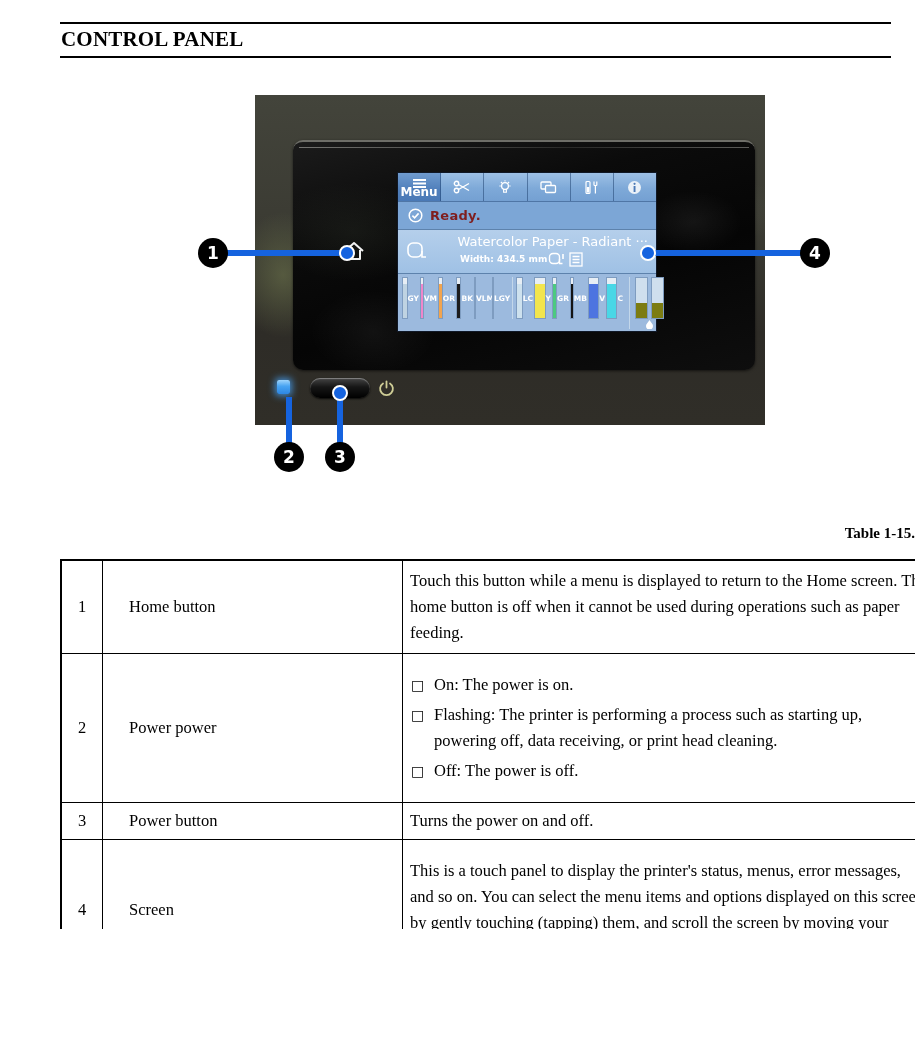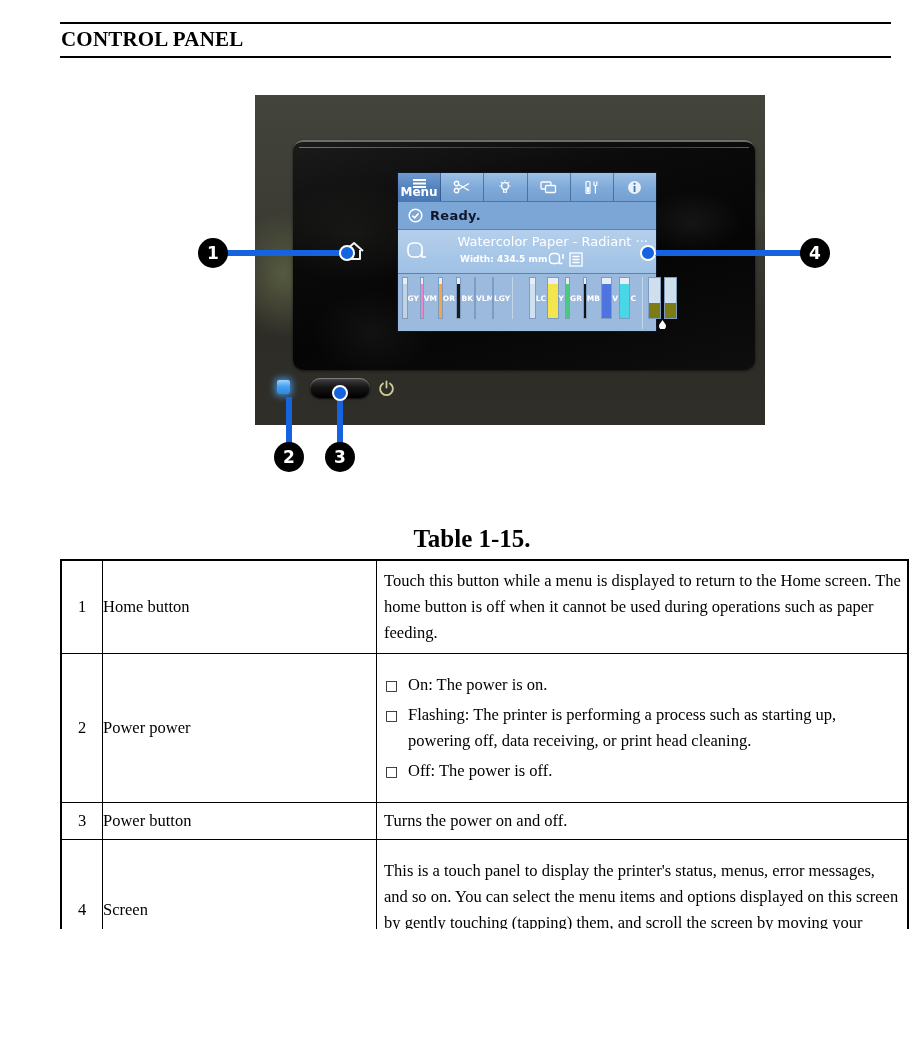--- a/index.html
+++ b/index.html
@@ -36,32 +36,32 @@
        display:flex;flex-direction:column;font-family:"DejaVu Sans",sans-serif;}
   .lcd-toolbar{height:28px;display:flex;background:#6d9bcd;border-bottom:1px solid #4f76a6;}
   .tb-btn{flex:1;display:flex;flex-direction:column;align-items:center;justify-content:center;
           background:linear-gradient(180deg,#9dc0e5 0%,#7ea9d8 55%,#74a0d2 100%);
           border-right:1px solid rgba(35,70,115,.55);}
   .tb-btn:last-child{border-right:none;}
   .tb-btn.active{background:linear-gradient(180deg,#6f9bce 0%,#507fbb 60%,#4a79b6 100%);}
   .tb-menu-label{font-size:12px;font-weight:bold;color:#fff;line-height:6px;margin-top:1px;}
   .lcd-status{height:27px;display:flex;align-items:center;background:#7ca6d6;
               border-bottom:1px solid #5d82ac;padding-left:10px;}
-  .status-text{color:#0f172a;font-size:13px;font-weight:bold;margin-left:7px;letter-spacing:.3px;}
+  .status-text{color:#7f1d1d;font-size:13px;font-weight:bold;margin-left:7px;letter-spacing:.3px;}
   .lcd-paper{height:43px;background:linear-gradient(180deg,#b5cfeb,#9fc1e5);position:relative;
              border-bottom:1px solid #5d82ac;}
   .paper-title{position:absolute;left:50px;top:4px;width:200px;text-align:right;color:#fff;
                font-size:13px;white-space:nowrap;}
   .paper-width{position:absolute;left:62px;top:24px;color:#fff;font-size:9px;font-weight:bold;}
   .paper-icons{position:absolute;left:150px;top:22px;display:flex;gap:4px;}
   .roll-icon-left{position:absolute;left:8px;top:11px;}
   .lcd-inks{flex:1;background:#9cbade;display:flex;align-items:flex-start;
             padding:3px 3px 0 4px;}
   .ink-cell{width:17px;display:flex;flex-direction:row;align-items:center;margin-right:1px;}
-  .ink-cell.group-start{border-left:1px solid #c3d7ea;padding-left:16px;margin-left:2px;}
+  .ink-cell.group-start{border-left:1px solid #c3d7ea;padding-left:3px;margin-left:2px;}
   .ink-bar{width:14px;height:42px;border:1px solid #7e9cc0;background:#e7eef5;
            display:flex;flex-direction:column;justify-content:flex-end;box-sizing:border-box;}
   .ink-fill{width:100%;}
   .ink-label{margin-top:1px;font-size:7.5px;font-weight:bold;color:#fff;line-height:8px;}
   .maint-cell{display:flex;flex-direction:column;align-items:center;margin-left:5px;
               border-left:1px solid #c3d7ea;padding-left:5px;}
   .maint-bars{display:flex;gap:3px;}
   .maint-bar{width:13px;height:42px;border:1px solid #7e9cc0;background:#cfdfee;
              display:flex;flex-direction:column;justify-content:flex-end;box-sizing:border-box;}
   .maint-fill{width:100%;}
@@ -81,33 +81,33 @@
   .co-line-v{position:absolute;width:6px;background:#1563df;}
   .co-dot{position:absolute;width:12px;height:12px;border-radius:50%;background:#1563df;
           border:2px solid #fff;}
   .co-circle{position:absolute;width:30px;height:30px;border-radius:50%;background:#000;
              color:#fff;font-family:"DejaVu Sans",sans-serif;font-size:17px;font-weight:bold;
              display:flex;align-items:center;justify-content:center;}
 
   
   .fig-caption{position:absolute;left:29px;top:479px;width:886px;text-align:center;
                font-size:18px;font-weight:bold;}
-  .table-title{position:absolute;left:29px;top:525px;width:886px;text-align:center;
-               font-size:25px;font-weight:bold;}
+  .table-title{position:absolute;left:29px;top:525px;width:886px;text-align:right;
+               font-size:15px;font-weight:bold;}
 
   
   table.spec{position:absolute;left:60px;top:559px;width:830px;border-collapse:collapse;
              table-layout:fixed;font-size:16.5px;}
   table.spec{border:2px solid #000;border-bottom-width:3px;}
   .spec th{background:#000;color:#fff;font-size:18px;font-weight:bold;height:36px;
            font-family:"Liberation Serif",serif;}
   .spec th.fn-head{border-left:2px solid #cfcfcf;}
   .spec td{border:1px solid #000;vertical-align:middle;line-height:26px;}
   .spec td.num{width:38px;text-align:center;}
-  .spec td.name{width:272px;padding-left:0;}
+  .spec td.name{width:272px;padding-left:26px;}
   .spec td.fn{width:517px;padding:4px 6px 4px 7px;}
   .bullet-item{position:relative;padding-left:24px;margin:4px 0;}
   .bullet-sq{position:absolute;left:1px;top:0;font-family:"DejaVu Sans",sans-serif;font-size:14px;}
   .b-wrap{display:block;}
   svg{display:block;}
 </style>
 </head>
 <body>
 
 <div class="page">

